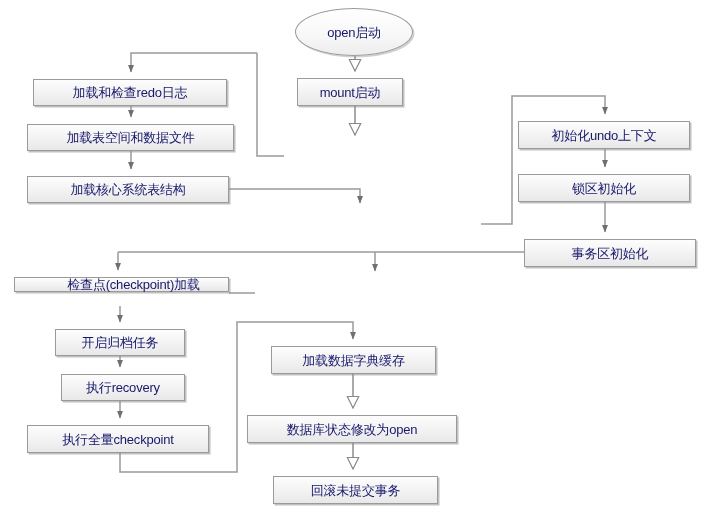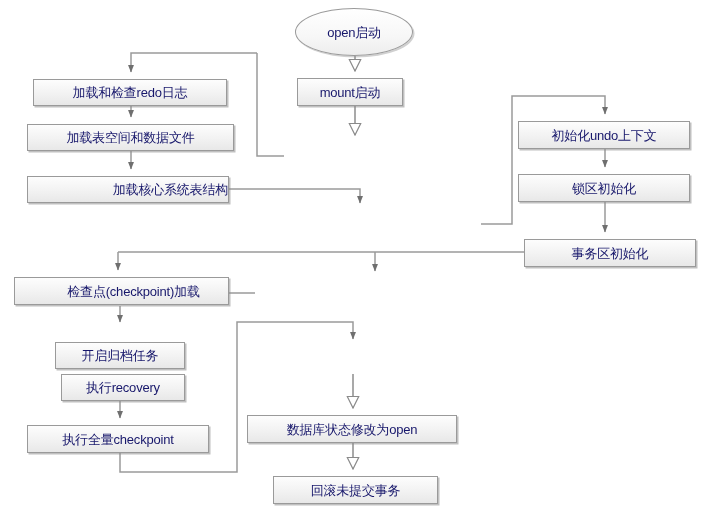--- a/index.html
+++ b/index.html
@@ -99,37 +99,40 @@
   </div>
   <div class="node" style="left: 297px; top: 78px; width: 106px; height: 28px;">
     <span>mount启动</span>
   </div>
   <div class="node" style="left: 33px; top: 79px; width: 194px; height: 27px;">
     <span>加载和检查redo日志</span>
   </div>
   <div class="node" style="left: 27px; top: 124px; width: 207px; height: 27px;">
     <span>加载表空间和数据文件</span>
   </div>
-  <div class="node" style="left: 27px; top: 176px; width: 202px; height: 27px; justify-content: flex-end;">
+  <div class="node" style="left: 27px; top: 176px; width: 202px; height: 27px;">
     <span>加载核心系统表结构</span>
   </div>
   <div class="node" style="left: 518px; top: 121px; width: 172px; height: 28px;">
     <span>初始化undo上下文</span>
   </div>
   <div class="node" style="left: 518px; top: 174px; width: 172px; height: 28px;">
     <span>锁区初始化</span>
   </div>
   <div class="node" style="left: 524px; top: 239px; width: 172px; height: 28px;">
     <span>事务区初始化</span>
   </div>
-  <div class="node" style="left: 14px; top: 277px; width: 215px; height: 28px; padding-left: 24px;">
+  <div class="node" style="left: 14px; top: 277px; width: 215px; height: 15px; padding-left: 24px;">
     <span>检查点(checkpoint)加载</span>
   </div>
-  <div class="node" style="left: 55px; top: 342px; width: 130px; height: 27px;">
+  <div class="node" style="left: 55px; top: 329px; width: 130px; height: 27px;">
     <span>开启归档任务</span>
+  </div>
+  <div class="node" style="left: 271px; top: 346px; width: 165px; height: 28px;">
+    <span>加载数据字典缓存</span>
   </div>
   <div class="node" style="left: 61px; top: 374px; width: 124px; height: 27px;">
     <span>执行recovery</span>
   </div>
   <div class="node" style="left: 247px; top: 415px; width: 210px; height: 28px;">
     <span>数据库状态修改为open</span>
   </div>
   <div class="node" style="left: 27px; top: 425px; width: 182px; height: 28px;">
     <span>执行全量checkpoint</span>
   </div>

